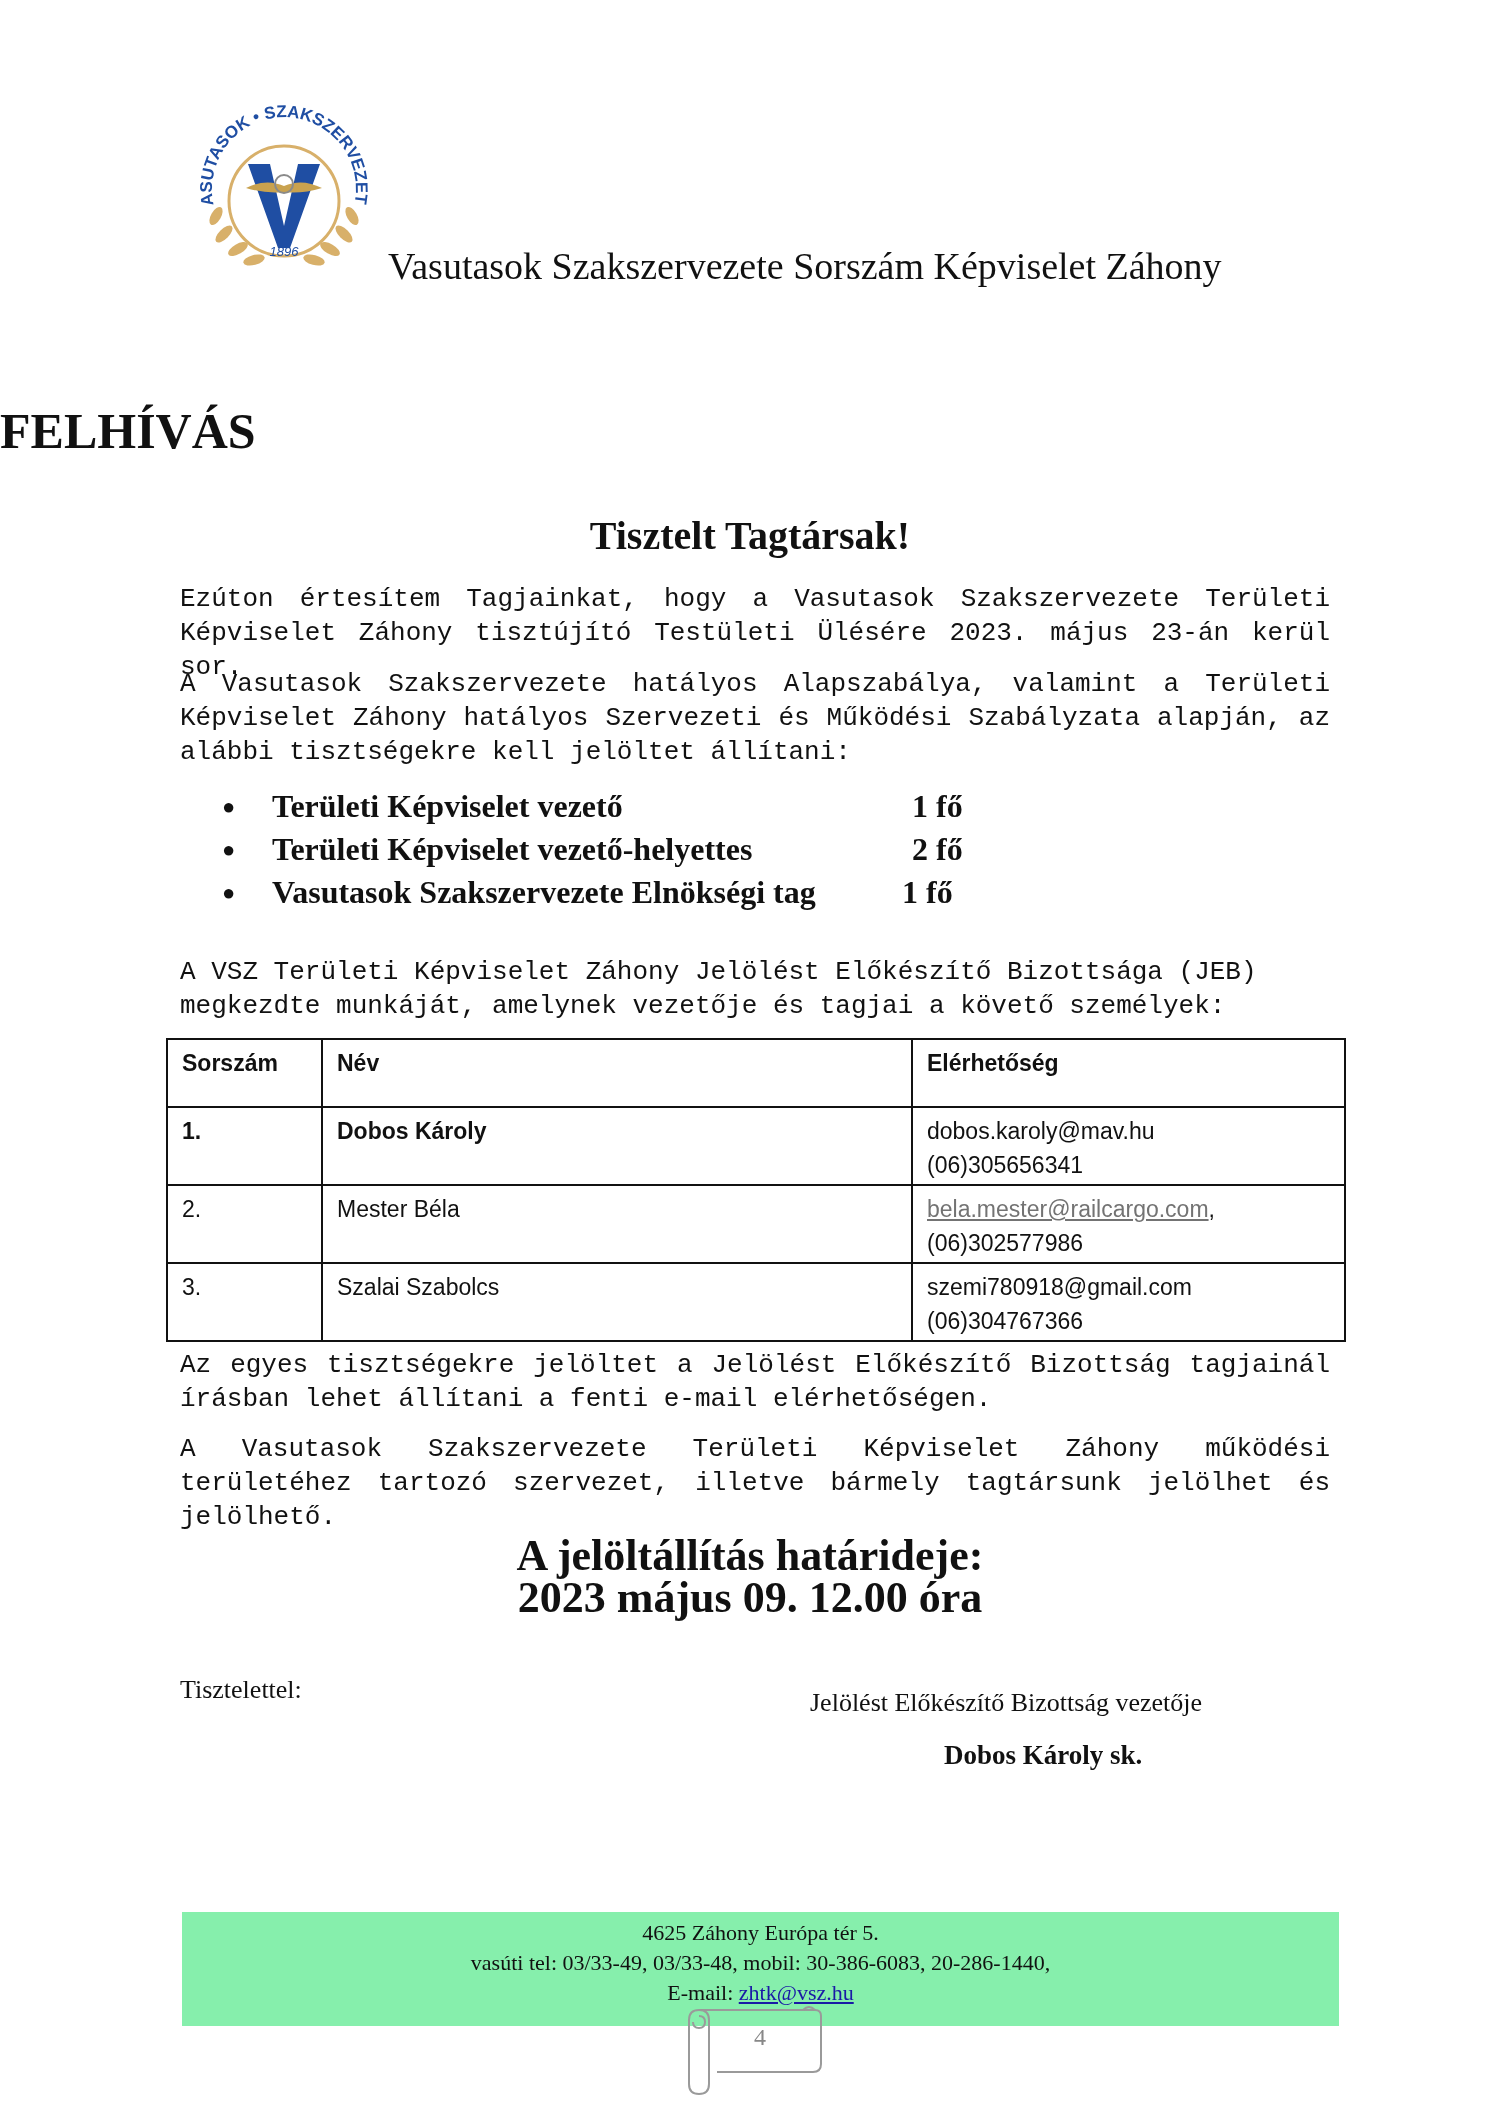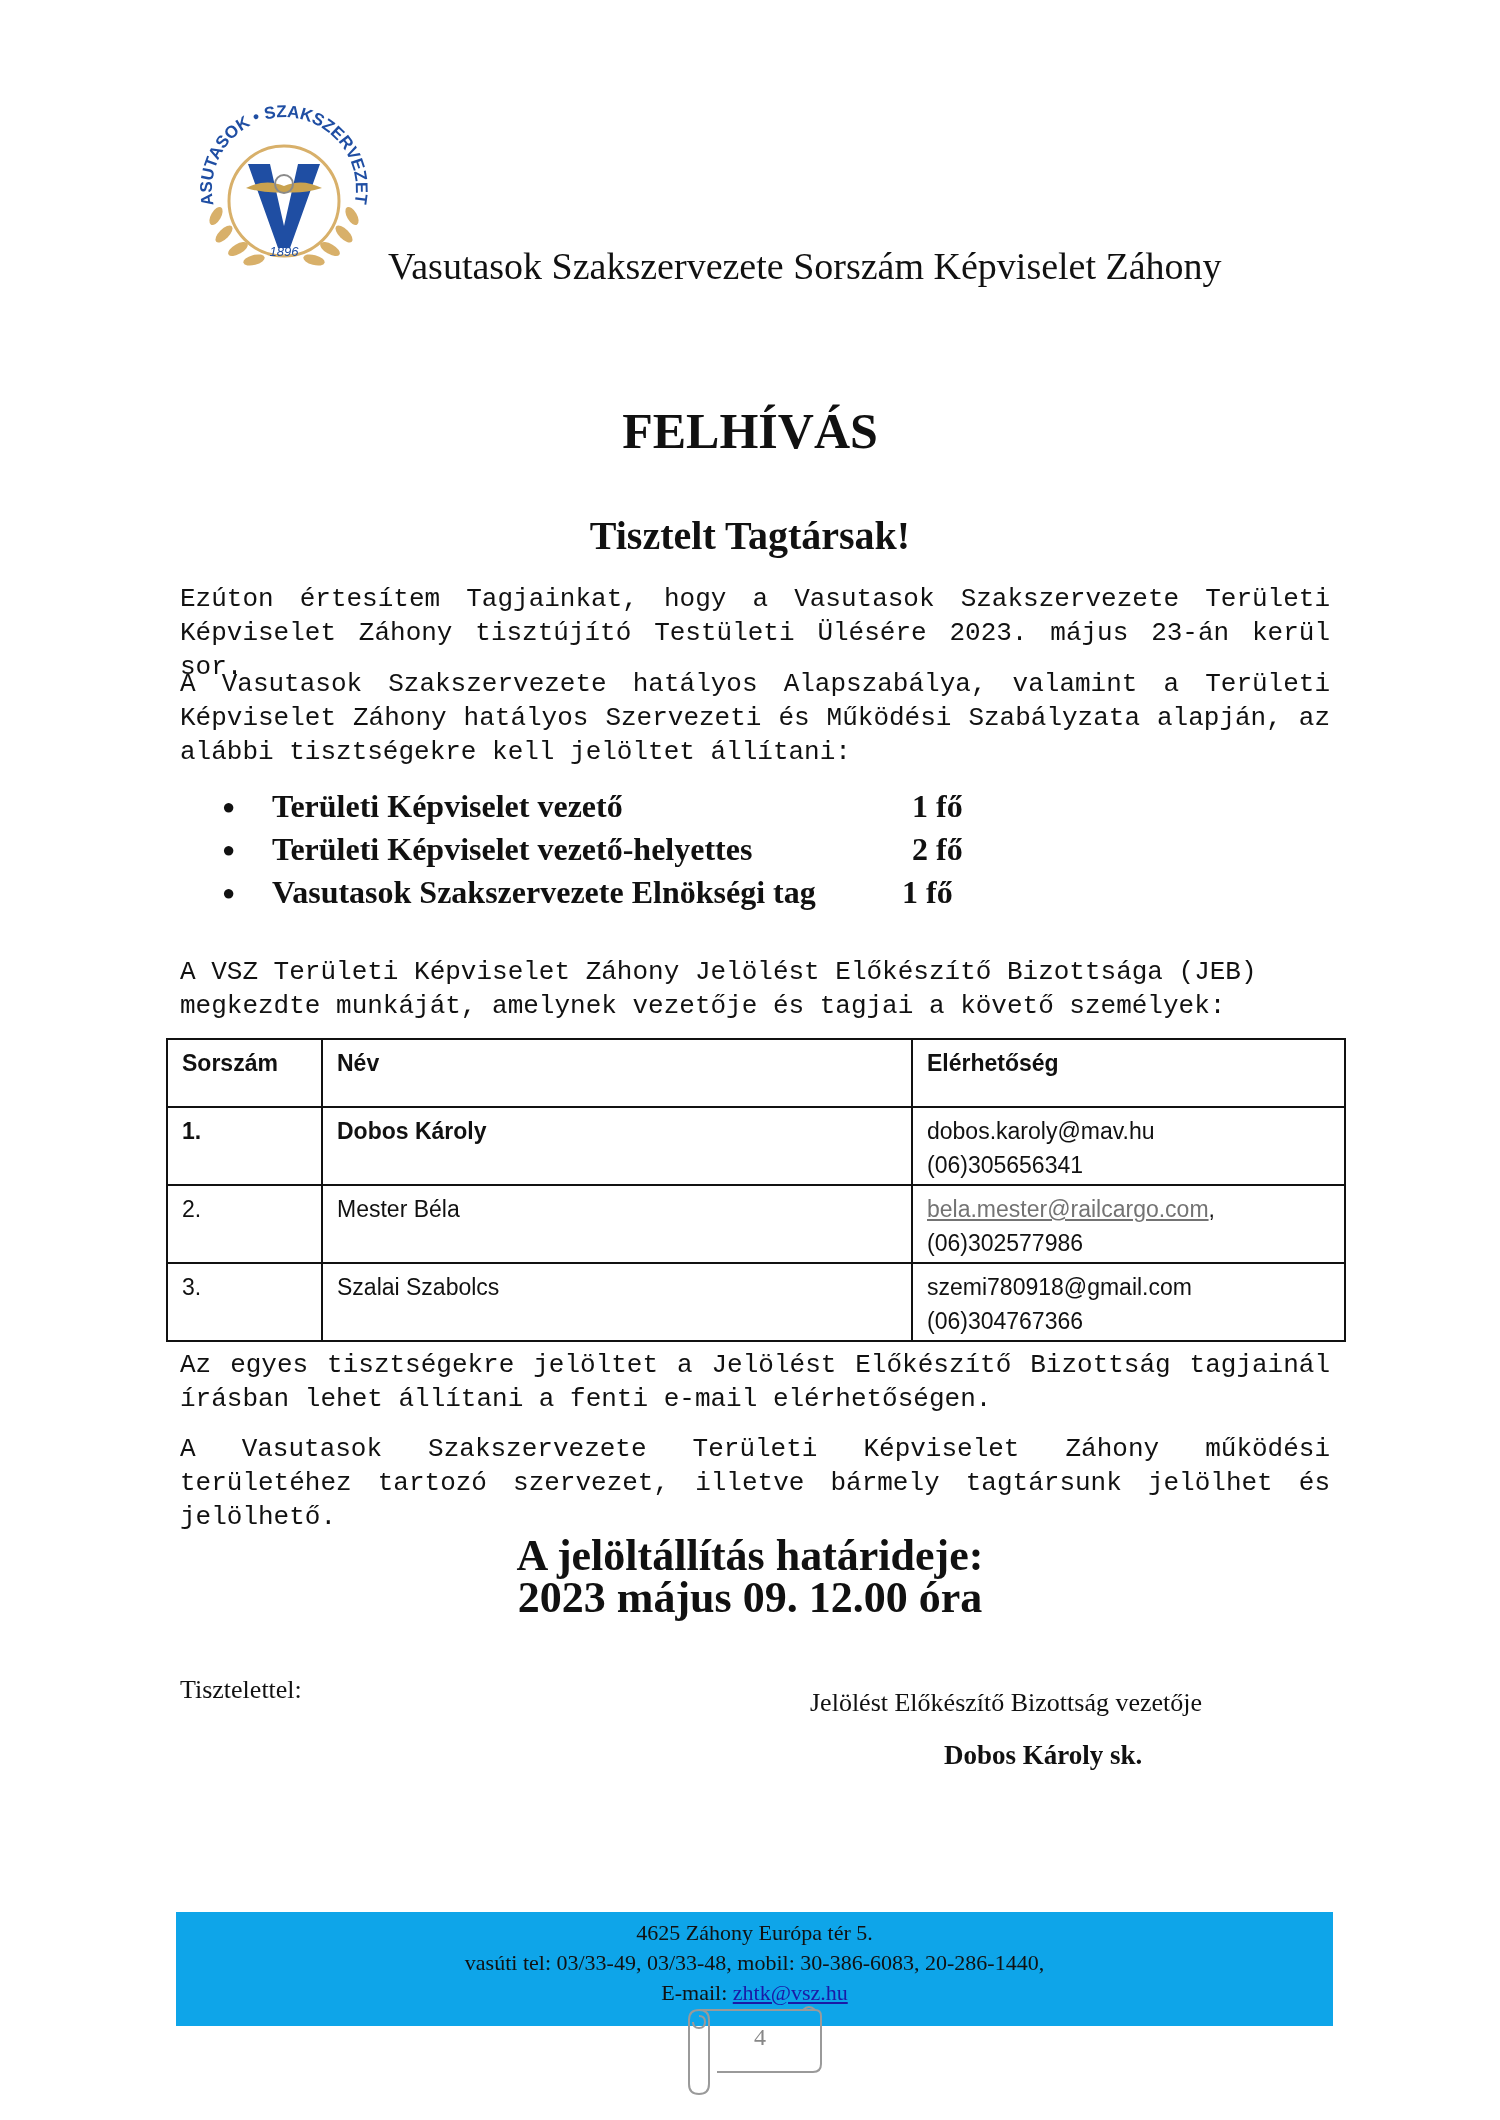--- a/index.html
+++ b/index.html
@@ -4,21 +4,21 @@
 <style>
   html, body { margin: 0; padding: 0; background: #ffffff; }
   body { width: 1500px; height: 2120px; position: relative; overflow: hidden;
          font-family: "Liberation Serif", serif; color: #111; }
   .abs { position: absolute; }
 
   
   #logo { left: 186px; top: 96px; width: 196px; height: 184px; }
   #header-title { left: 388px; top: 244px; font-size: 38px; white-space: nowrap; letter-spacing: 0px; }
 
-  #doc-title { left: 0; width: 1500px; top: 402px; text-align: center; font-size: 50px; font-weight: bold; }
+  #doc-title { left: 0; width: 1500px; top: 402px; text-align: left; font-size: 50px; font-weight: bold; }
   #greeting { left: 0; width: 1500px; top: 512px; text-align: center; font-size: 40px; font-weight: bold; }
 
   .para { left: 180px; width: 1150px; font-size: 26px; line-height: 34px; text-align: justify; font-family: Liberation Mono, monospace; }
   #para-1 { top: 582px; }
   #para-2 { top: 667px; }
 
   #positions { left: 222px; top: 785px; width: 780px; margin: 0; padding: 0; list-style: none; }
   #positions li { display: flex; align-items: center; height: 43px; font-size: 32px; font-weight: bold; }
   #positions .bullet { width: 50px; font-size: 22px; }
   #positions .pos-name { width: 640px; }
@@ -37,21 +37,21 @@
   .link { color: #737373; text-decoration: underline; }
 
   #para-4 { top: 1348px; }
   #para-5 { top: 1432px; }
 
   #deadline { left: 0; width: 1500px; top: 1535px; text-align: center; font-size: 44px; font-weight: bold; line-height: 42px; }
   #closing { left: 180px; top: 1675px; font-size: 26px; }
   #signer-name { left: 944px; top: 1740px; font-size: 27px; font-weight: bold; }
   #signer-title { left: 810px; top: 1688px; font-size: 26px; }
 
-  #footer { left: 176px; top: 1912px; width: 1157px; height: 114px; background: #0ea5e9;
+  #footer { left: 182px; top: 1912px; width: 1157px; height: 114px; background: #86efac;
             text-align: center; font-size: 22px; line-height: 30px; padding-top: 6px; box-sizing: border-box; }
   #footer .link { color: #1a1aa6; }
 
   #page-number-scroll { left: 687px; top: 2002px; width: 140px; height: 95px; }
   #page-number { left: 745px; top: 2024px; width: 30px; text-align: center; font-size: 24px; color: #888; }
 </style>
 </head>
 <body>
 
 <div id="logo" class="abs">

